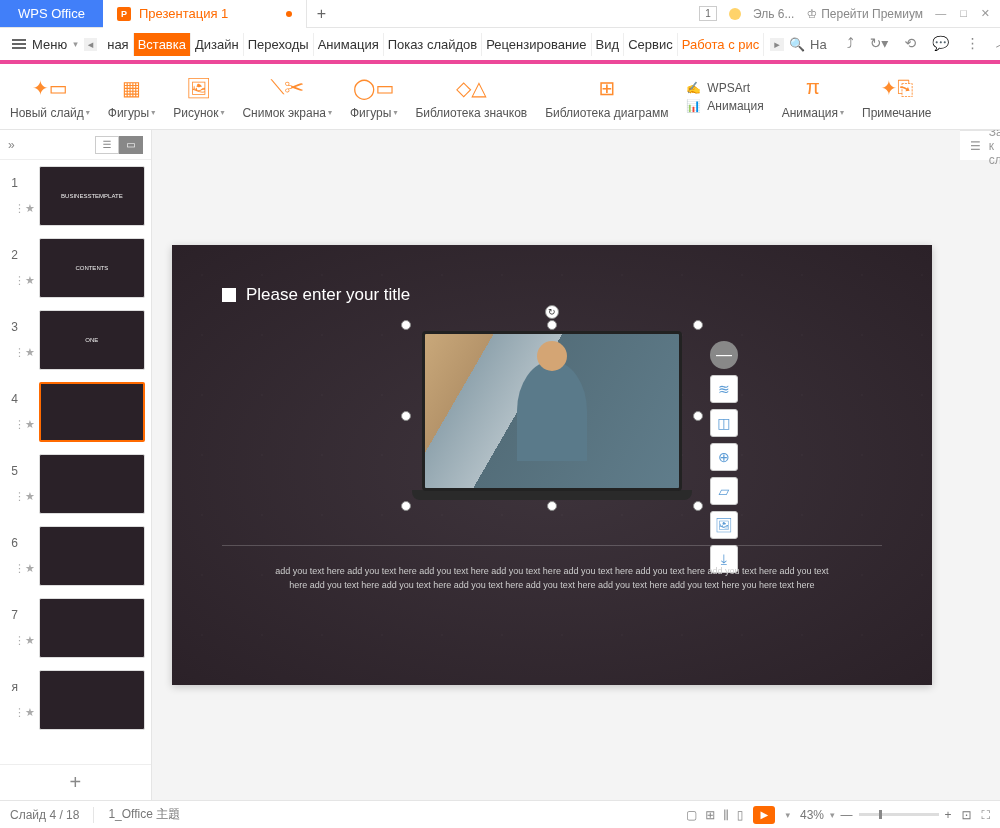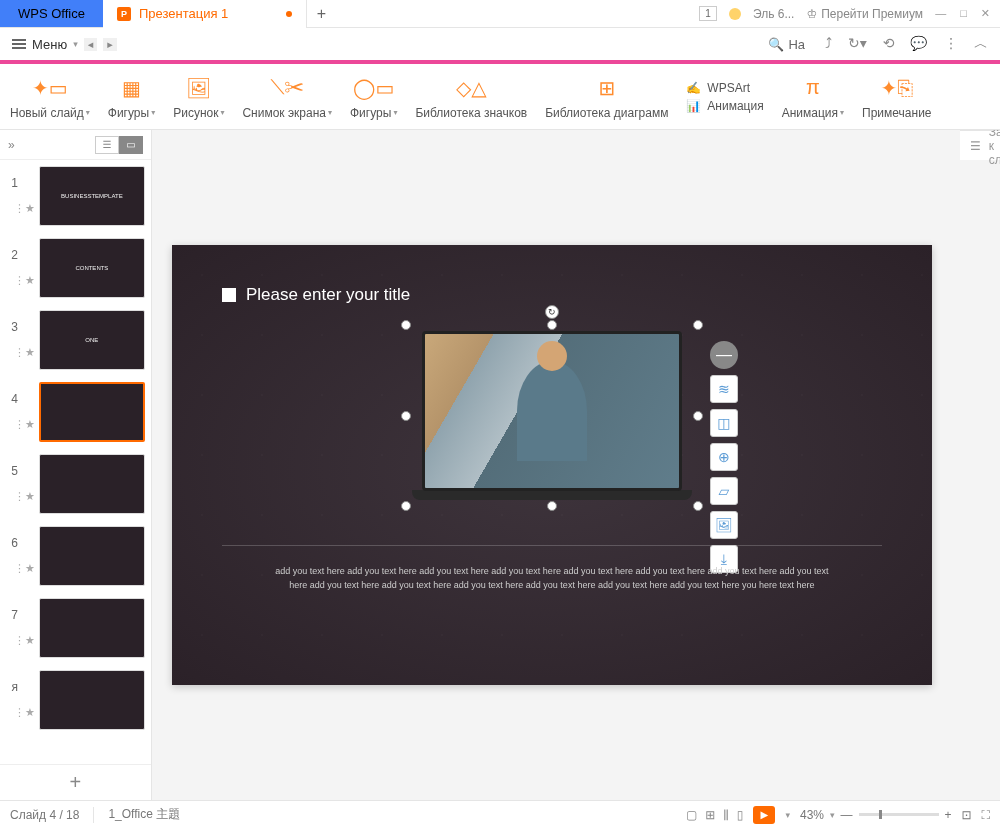--- a/index.html
+++ b/index.html
@@ -1,20 +1,20 @@
 <!DOCTYPE html>
 <html><head>
 <meta charset="utf-8">
 <style>
 * { box-sizing: border-box; margin: 0; padding: 0; font-family: -apple-system, "Segoe UI", Arial, sans-serif; }
 body { width: 1000px; height: 828px; background: #f4f4f4; display: flex; flex-direction: column; overflow: hidden; font-size: 12px; color: #333; }
 
 
 .titlebar { height: 28px; background: #fff; display: flex; align-items: center; border-bottom: 1px solid #e5e5e5; }
-.wps-badge { background: #417ff9; color: #000000; padding: 6px 18px; font-size: 13px; font-weight: 500; }
+.wps-badge { background: #417ff9; color: #ffffff; padding: 6px 18px; font-size: 13px; font-weight: 500; }
 .tab { display: flex; align-items: center; height: 28px; padding: 0 14px; gap: 8px; border-right: 1px solid #e5e5e5; background: #fff; }
 .tab .p-icon { width: 14px; height: 14px; background: #ff6a00; border-radius: 2px; display: flex; align-items: center; justify-content: center; color: #fff; font-size: 9px; font-weight: bold; }
 .tab-title { color: #ff6a00; font-size: 13px; }
 .tab-dirty { width: 6px; height: 6px; border-radius: 50%; background: #ff6a00; margin-left: 50px; }
 .add-tab { width: 28px; text-align: center; color: #666; font-size: 16px; }
 .titlebar-right { margin-left: auto; display: flex; align-items: center; gap: 12px; padding-right: 10px; color: #888; }
 .win-btns { display: flex; gap: 14px; font-size: 11px; color: #999; }
 .premium { display: flex; align-items: center; gap: 4px; color: #888; font-size: 12px; }
 .tab-1 { border:1px solid #ccc; padding:1px 5px; font-size:10px; color:#666; }
 .sun { width:12px; height:12px; border-radius:50%; background:#ffd36a; }
@@ -123,20 +123,32 @@
   <div class="menu-btn">
     <div class="ham">
         <div></div>
         <div></div>
         <div></div>
       </div>
     <span>Меню</span>
     <span style="font-size:9px;color:#999">▾</span>
   </div>
   <div class="nav-arrow">◂</div>
+  <div class="tabs-strip">
+    <span class="ribbon-tab">ная</span>
+    <span class="ribbon-tab active">Вставка</span>
+    <span class="ribbon-tab">Дизайн</span>
+    <span class="ribbon-tab">Переходы</span>
+    <span class="ribbon-tab">Анимация</span>
+    <span class="ribbon-tab">Показ слайдов</span>
+    <span class="ribbon-tab">Рецензирование</span>
+    <span class="ribbon-tab">Вид</span>
+    <span class="ribbon-tab">Сервис</span>
+    <span class="ribbon-tab orange">Работа с рис</span>
+  </div>
   <div class="nav-arrow">▸</div>
   <div class="search">
     <span>🔍</span>
     <span>На</span>
   </div>
   <div class="tool-icons">
     <span>⤴</span>
     <span>↻▾</span>
     <span>⟲</span>
     <span>💬</span>

